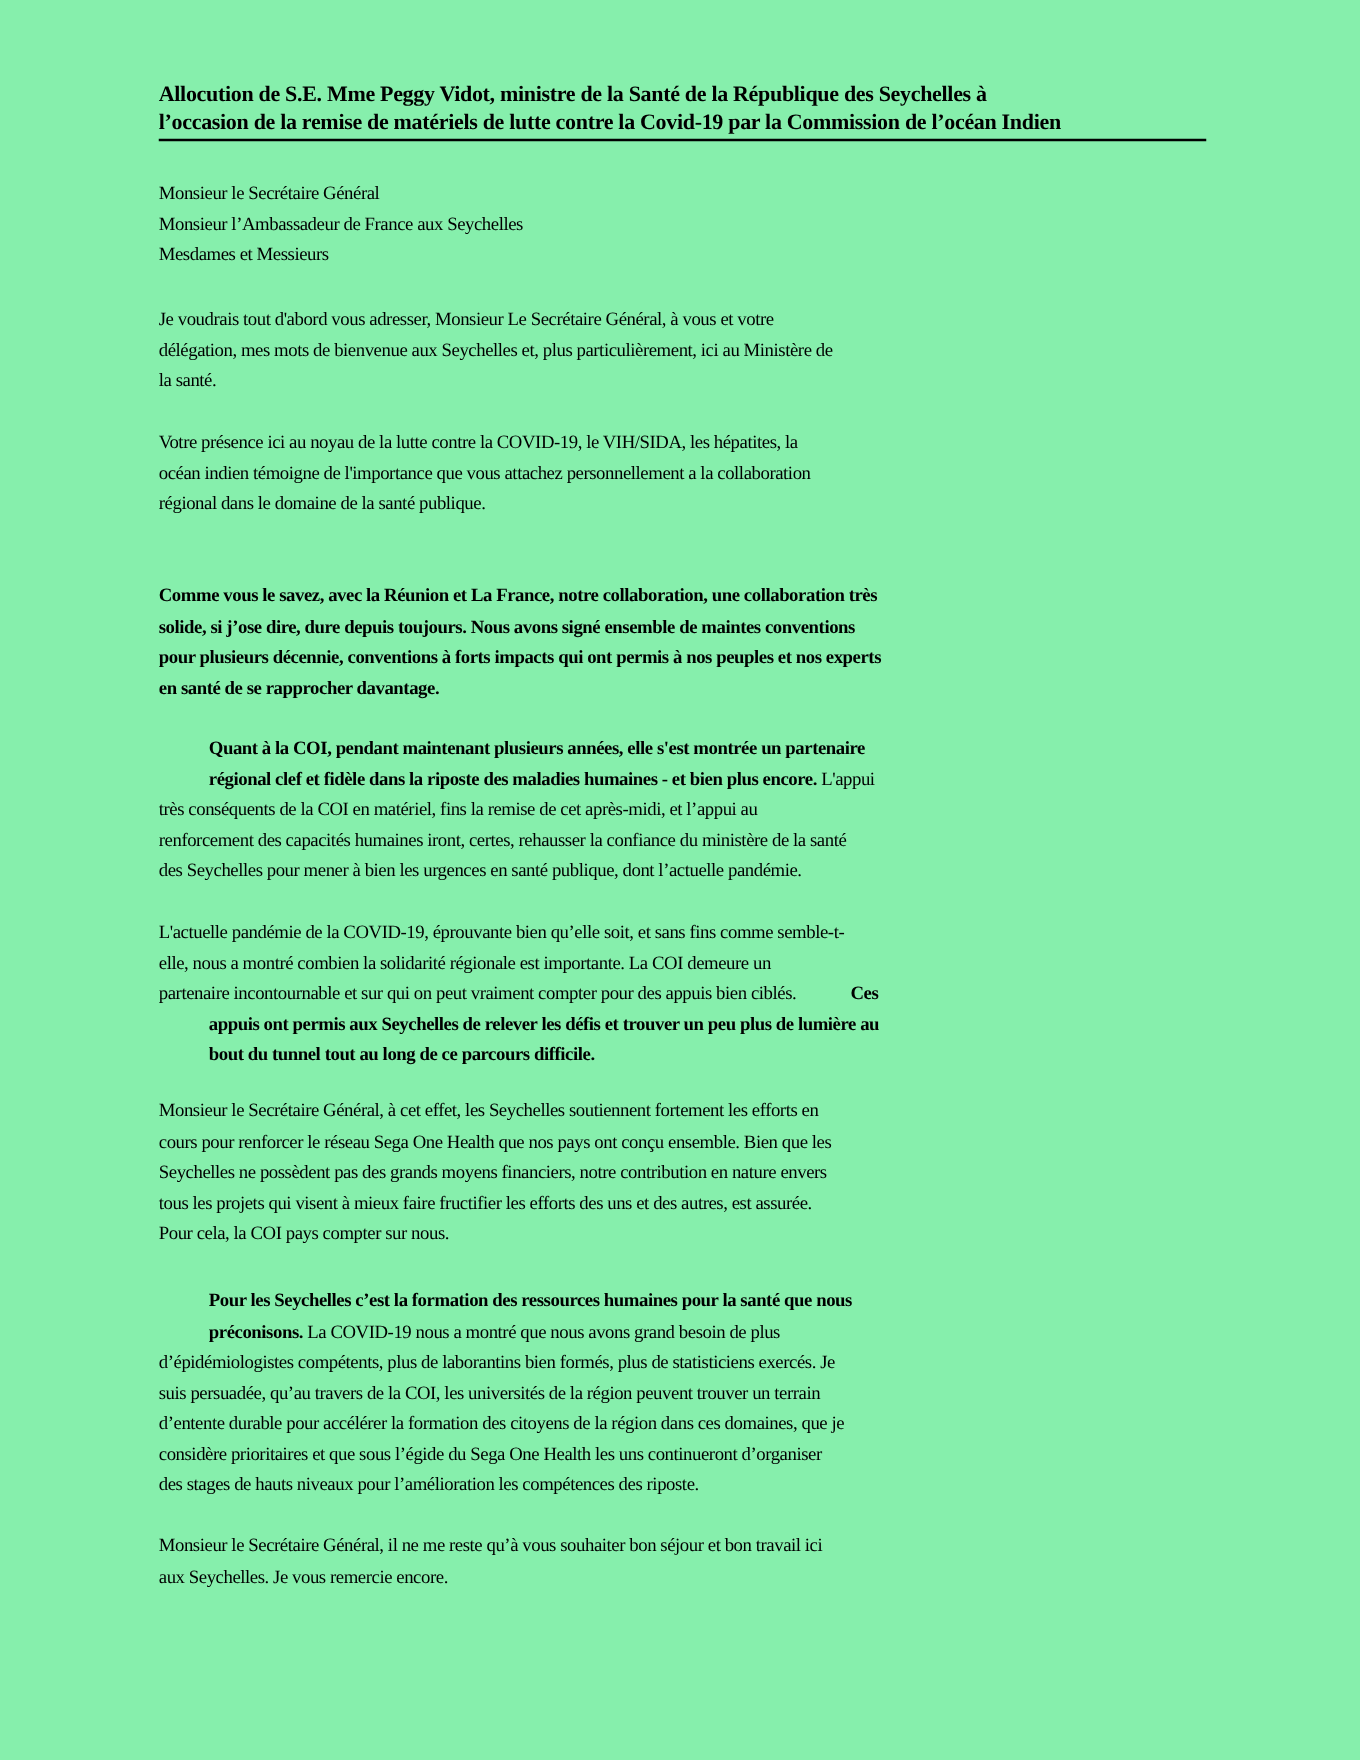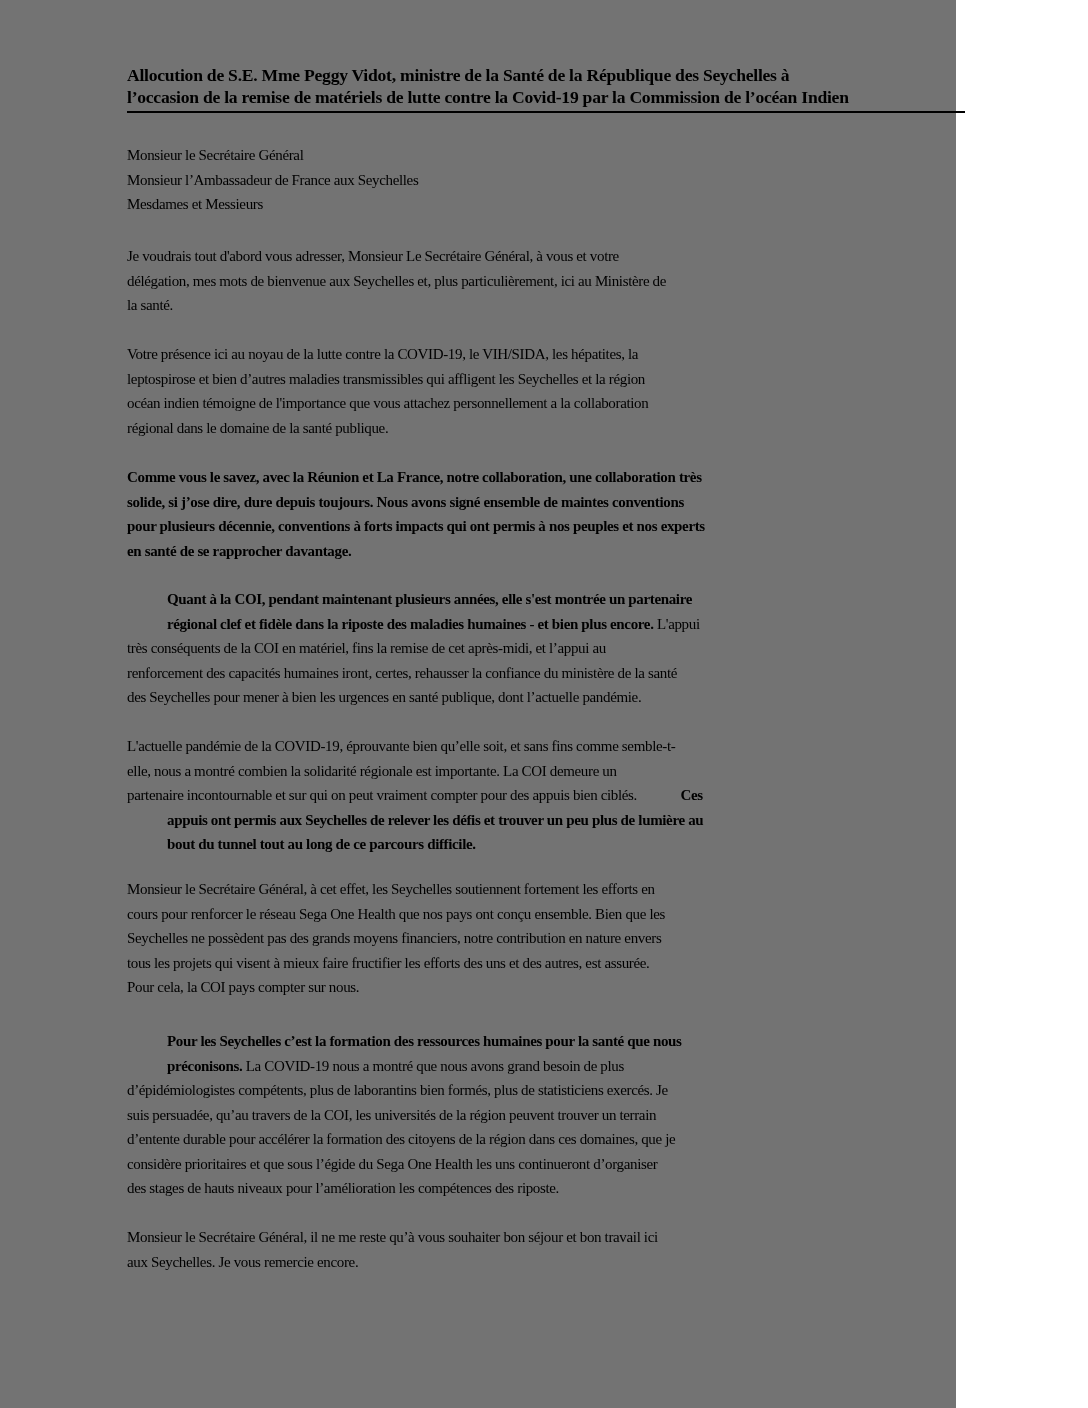--- a/index.html
+++ b/index.html
@@ -12,23 +12,23 @@
       height: 1408px;
       position: relative;
       overflow: hidden;
       font-family: "Liberation Serif", "DejaVu Serif", serif;
       color: #000000;
     }
     .page {
       position: absolute;
       left: 0;
       top: 0;
-      width: 956px;
+      width: 1088px;
       height: 1408px;
-      background: #737373;
+      background: #86efac;
     }
     .title-block {
       position: absolute;
       left: 127px;
       top: 64px;
       width: 838px;
       font-weight: bold;
       font-size: 17.6px;
       line-height: 22px;
       letter-spacing: -0.25px;
@@ -66,21 +66,20 @@
   </div>
 
   <div class="body-text" style="top:244px;">
     <span class="line">Je voudrais tout d'abord vous adresser, Monsieur Le Secrétaire Général, à vous et votre</span>
     <span class="line">délégation, mes mots de bienvenue  aux Seychelles et, plus particulièrement, ici au Ministère de</span>
     <span class="line">la santé.</span>
   </div>
 
   <div class="body-text" style="top:342px;">
     <span class="line">Votre présence ici au noyau de la lutte contre la COVID-19, le VIH/SIDA, les hépatites, la</span>
-    <span class="line">leptospirose  et bien d’autres maladies transmissibles qui affligent les Seychelles et  la région</span>
     <span class="line">océan indien témoigne de l'importance que vous attachez personnellement a la collaboration</span>
     <span class="line">régional dans le domaine de la santé publique.</span>
   </div>
 
   <div class="body-text" style="top:465px;font-weight:bold;">
     <span class="line">Comme vous le savez, avec la Réunion et La France, notre collaboration, une collaboration très</span>
     <span class="line">solide, si j’ose dire, dure depuis toujours. Nous avons signé ensemble de maintes conventions</span>
     <span class="line">pour plusieurs décennie, conventions à forts impacts qui ont permis à nos peuples et nos experts</span>
     <span class="line">en santé de se rapprocher davantage.</span>
   </div>

